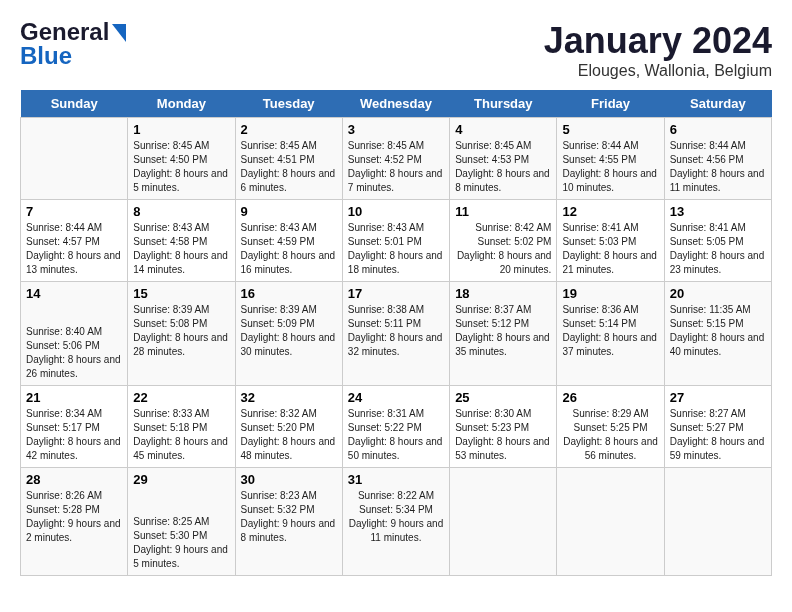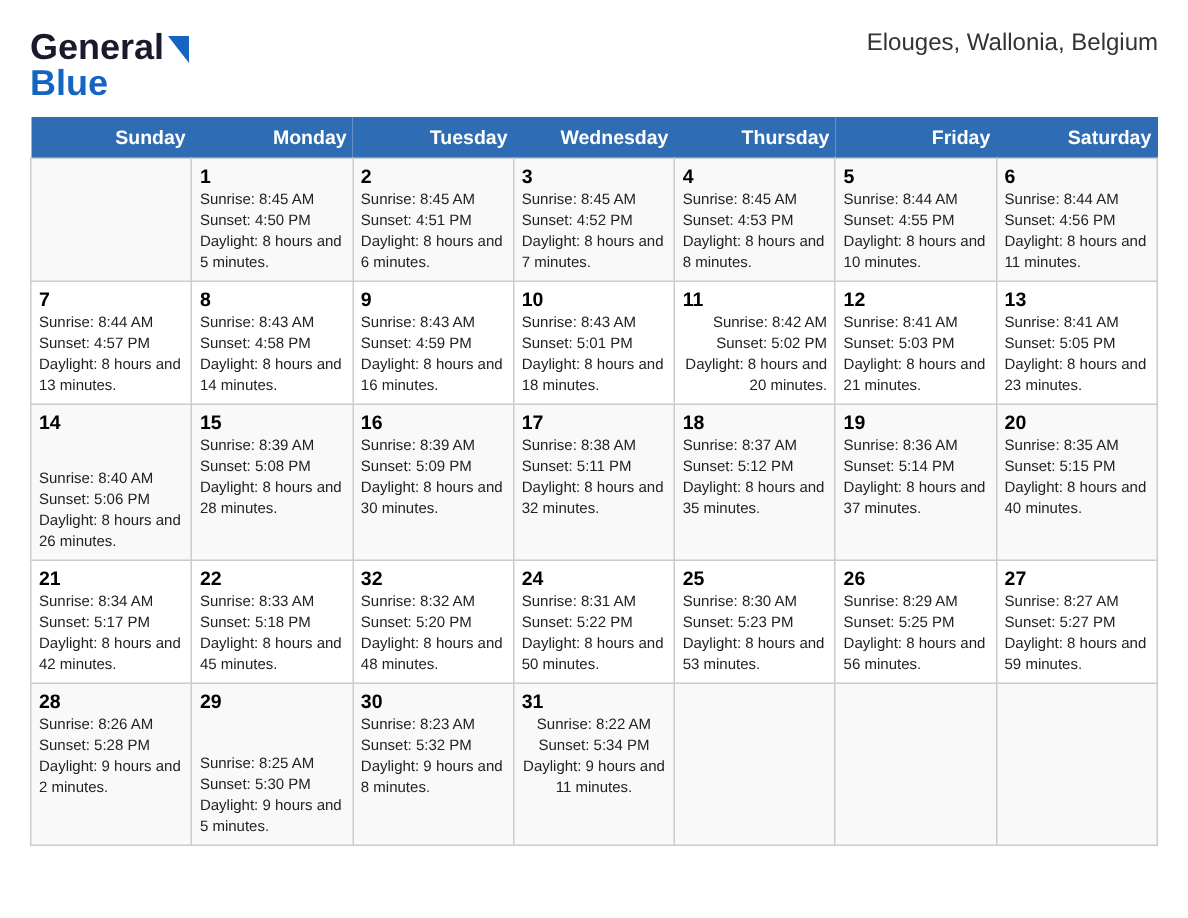--- a/index.html
+++ b/index.html
@@ -31,21 +31,21 @@
     }
     table {
       width: 100%;
       border-collapse: collapse;
       font-size: 11px;
     }
     thead tr th {
       background-color: #2e6db4;
       color: #fff;
       padding: 6px 4px;
-      text-align: right;
+      text-align: center;
       font-size: 13px;
       font-weight: bold;
     }
     tbody tr td {
       border: 1px solid #ccc;
       padding: 4px 5px;
       vertical-align: top;
       width: 14.28%;
       min-height: 80px;
     }
@@ -100,20 +100,21 @@
             <polygon points="0,0 14,0 14,18" fill="#1565c0"></polygon>
           </svg>
         </span>
       </div>
       <div>
         <span class="logo-text logo-blue">Blue</span>
       </div>
     </div>
   </div>
   <div class="title-area">
+    <h1>January 2024</h1>
     <h2>Elouges, Wallonia, Belgium</h2>
   </div>
 </div>
 
 <table>
   <thead>
     <tr>
     <th>Sunday</th>
         <th>Monday</th>
         <th>Tuesday</th>
@@ -239,21 +240,21 @@
 Daylight: 8 hours and 35 minutes.</div>
         </td>
         <td>
           <span class="day-num">19</span>
           <div class="day-info" style="white-space: pre-line;">Sunrise: 8:36 AM
 Sunset: 5:14 PM
 Daylight: 8 hours and 37 minutes.</div>
         </td>
         <td>
           <span class="day-num">20</span>
-          <div class="day-info" style="white-space: pre-line;">Sunrise: 8:35 AM
+          <div class="day-info" style="white-space: pre-line;">Sunrise: 11:35 AM
 Sunset: 5:15 PM
 Daylight: 8 hours and 40 minutes.</div>
         </td>
       </tr>
       <tr>
         <td>
           <span class="day-num">21</span>
           <div class="day-info" style="white-space: pre-line;">Sunrise: 8:34 AM
 Sunset: 5:17 PM
 Daylight: 8 hours and 42 minutes.</div>
@@ -277,21 +278,21 @@
 Daylight: 8 hours and 50 minutes.</div>
         </td>
         <td>
           <span class="day-num">25</span>
           <div class="day-info" style="white-space: pre-line;">Sunrise: 8:30 AM
 Sunset: 5:23 PM
 Daylight: 8 hours and 53 minutes.</div>
         </td>
         <td>
           <span class="day-num">26</span>
-          <div class="day-info" style="white-space: pre-line;">Sunrise: 8:29 AM
+          <div class="day-info" style="white-space: pre-line; text-align: center;">Sunrise: 8:29 AM
 Sunset: 5:25 PM
 Daylight: 8 hours and 56 minutes.</div>
         </td>
         <td>
           <span class="day-num">27</span>
           <div class="day-info" style="white-space: pre-line;">Sunrise: 8:27 AM
 Sunset: 5:27 PM
 Daylight: 8 hours and 59 minutes.</div>
         </td>
       </tr>

